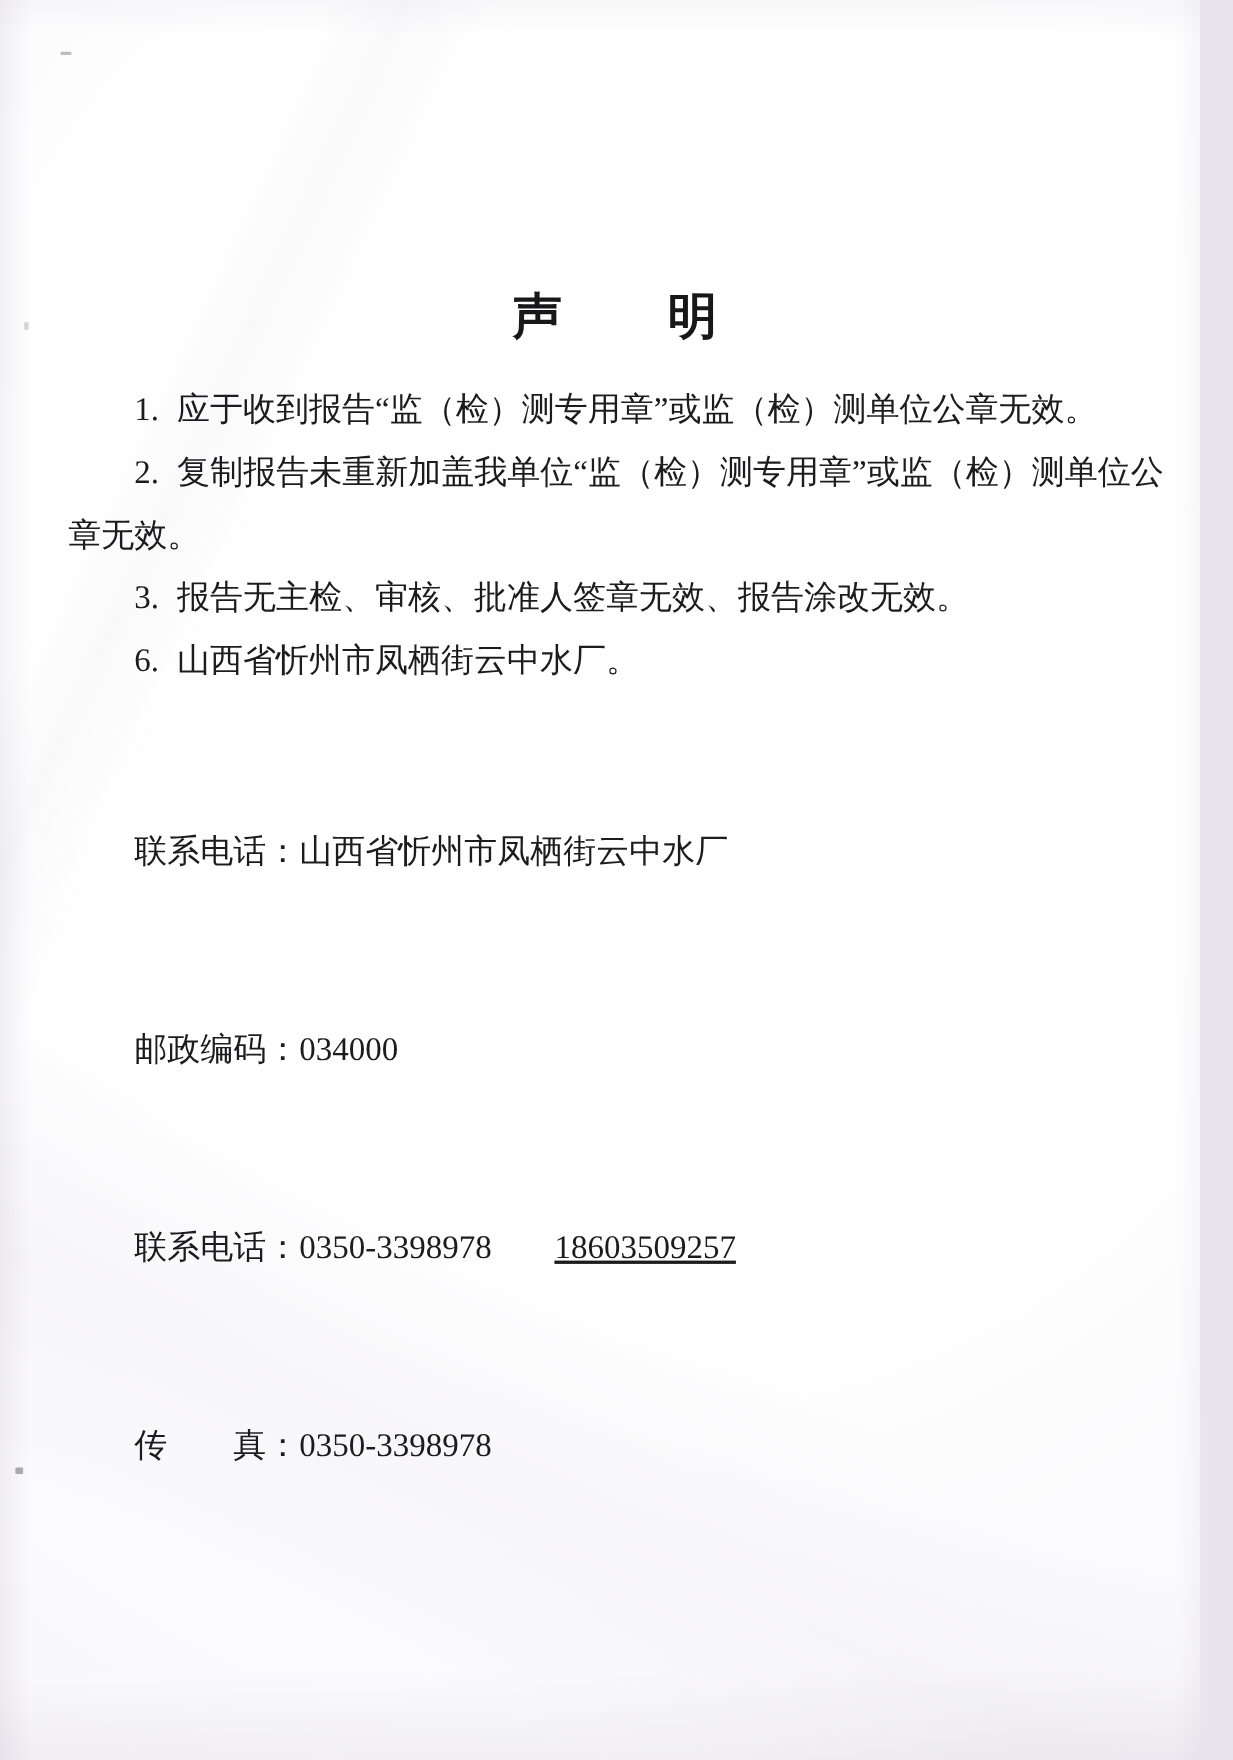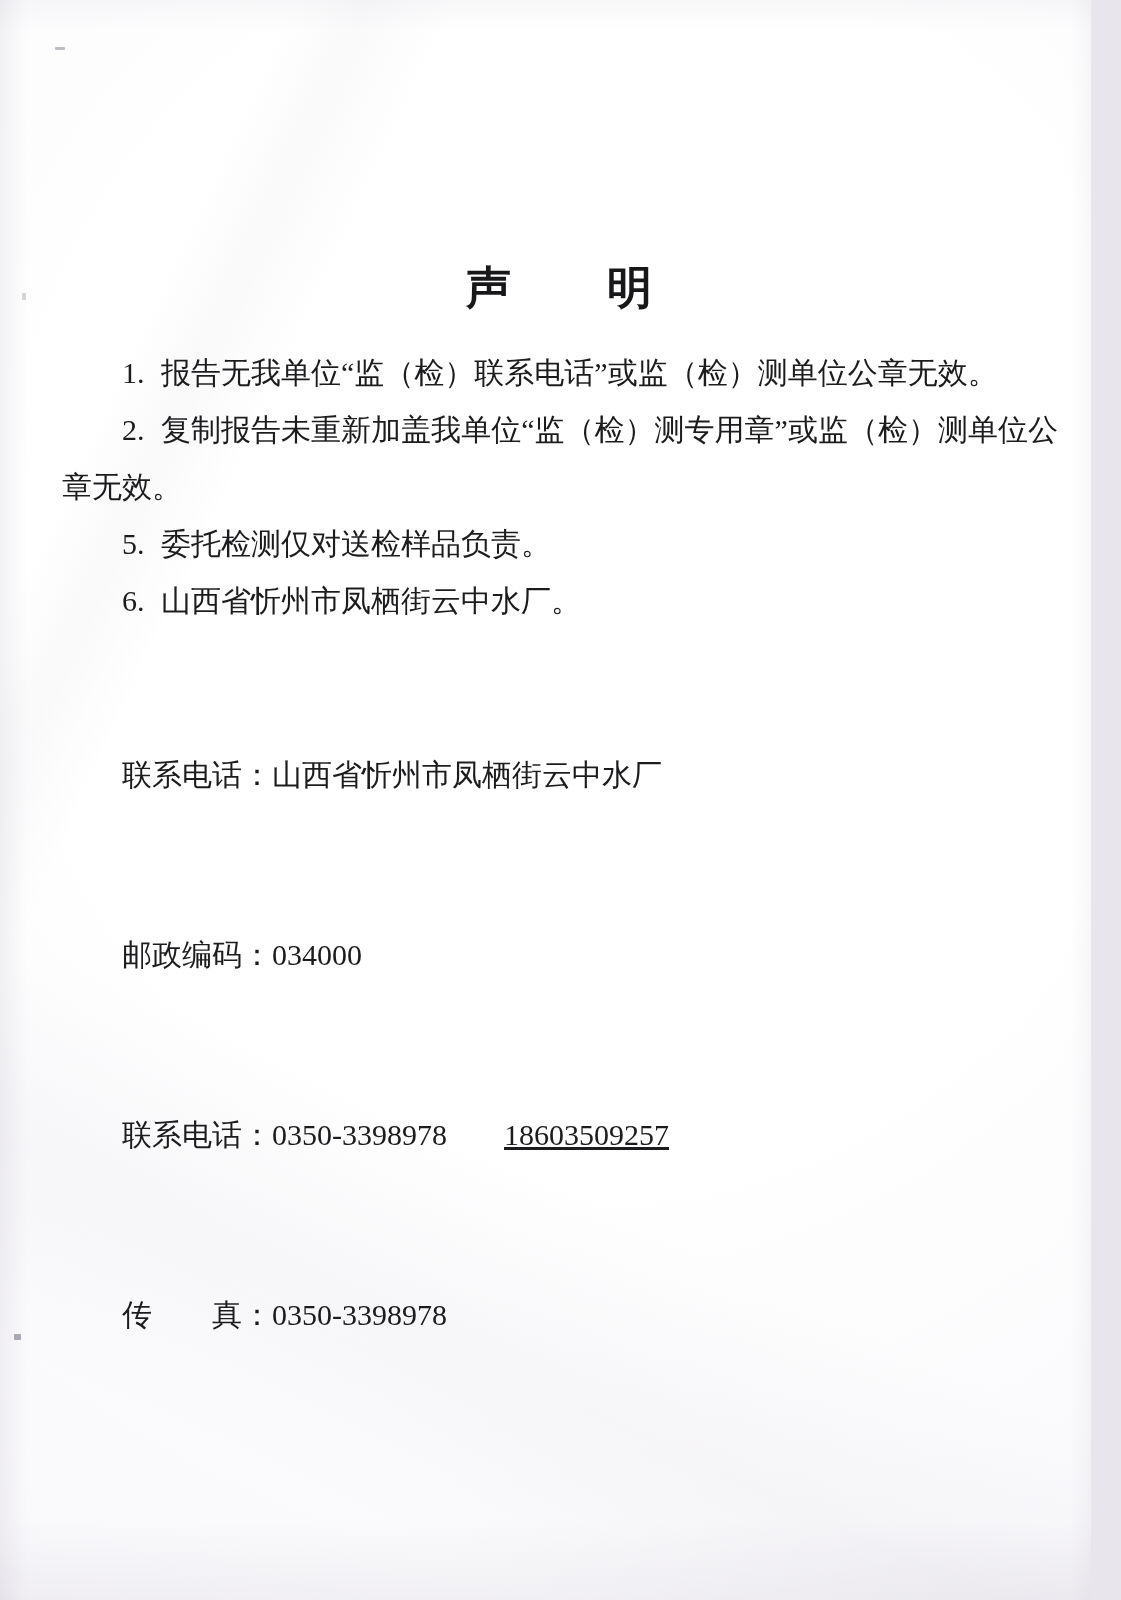--- a/index.html
+++ b/index.html
@@ -82,27 +82,27 @@
 
   <div class="speck s1"></div>
   <div class="speck s2"></div>
   <div class="speck s3"></div>
 
   <div class="content">
 
     <h1 class="doc-title">声　　明</h1>
 
     <p class="statement">
-      <span class="num">1.</span><span>报告无我单位“监（检）联系电话”或监（检）测单位公章无效。</span>
+      <span class="num">1.</span><span>应于收到报告“监（检）测专用章”或监（检）测单位公章无效。</span>
     </p>
     <p class="statement">
       <span class="num">2.</span><span>复制报告未重新加盖我单位“监（检）测专用章”或监（检）测单位公章无效。</span>
     </p>
     <p class="statement">
-      <span class="num">5.</span><span>委托检测仅对送检样品负责。</span>
+      <span class="num">3.</span><span>报告无主检、审核、批准人签章无效、报告涂改无效。</span>
     </p>
     <p class="statement">
       <span class="num">6.</span><span>山西省忻州市凤栖街云中水厂。</span>
     </p>
 
     <div class="contact">
       <p class="contact-line">
         <span>联系电话：</span><span>山西省忻州市凤栖街云中水厂</span>
       </p>
       <p class="contact-line">

